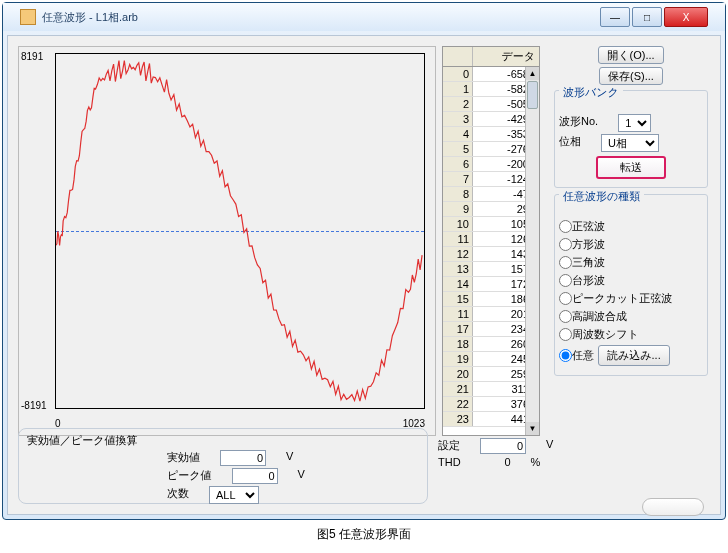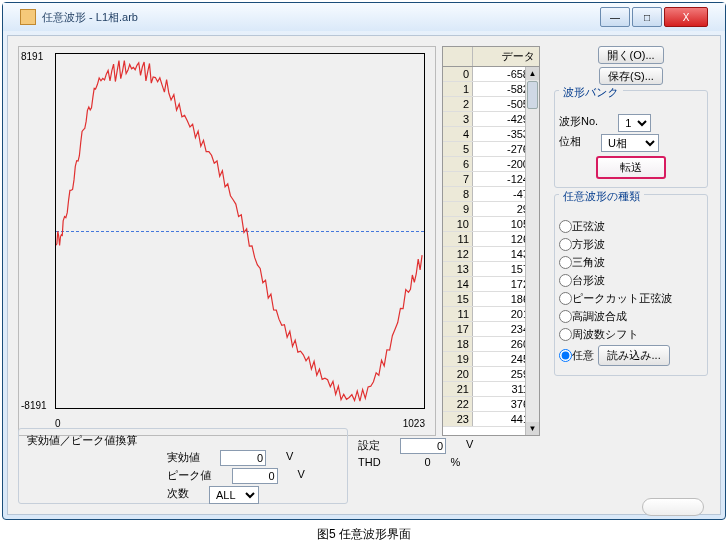--- a/index.html
+++ b/index.html
@@ -34,21 +34,21 @@
 .scr .arr{position:absolute;left:0;right:0;height:13px;background:#d8d8d8;text-align:center;font-size:8px;line-height:13px}
 .rightpanel{flex:1;padding:2px 2px 2px 8px;display:flex;flex-direction:column;gap:6px}
 .btn{background:linear-gradient(#fdfdfd,#e3e3e3);border:1px solid #8a9bb0;border-radius:3px;padding:2px 8px;min-width:70px;text-align:center;cursor:pointer}
 .btn.hi{border:2px solid #d81b60;background:linear-gradient(#fff,#f2eef2)}
 .grp{border:1px solid #c6cfda;border-radius:3px;padding:6px 4px;}
 .grp .legend{position:relative;top:-12px;background:#f0f0f0;padding:0 4px;display:inline-block;color:#003a8c}
 .row{display:flex;align-items:flex-start;gap:20px;margin:2px 0}
 select,input[type=text]{border:1px solid #8a9bb0;background:#fff;padding:1px 2px;font-size:11px}
 .radio{display:flex;align-items:center;margin:3px 0}
 .bottompanel{position:absolute;left:10px;right:10px;bottom:10px;height:76px;display:flex}
-.rmsgrp{border:1px solid #c6cfda;border-radius:3px;padding:4px 8px;width:330px}
+.rmsgrp{border:1px solid #c6cfda;border-radius:8px;padding:4px 8px;width:410px}
 .rmsgrp .row input{width:46px;text-align:right}
 .rcalc{flex:1;padding:8px 10px}
 .caption{text-align:center;font-size:12px;margin-top:6px}
 .corner-btn{position:absolute;right:16px;bottom:-2px;width:62px;height:18px;border:1px solid #bdbdbd;border-radius:10px;background:linear-gradient(#fff,#eee)}
 </style>
 </head>
 <body>
 
 <div class="win">
   <div class="titlebar">

